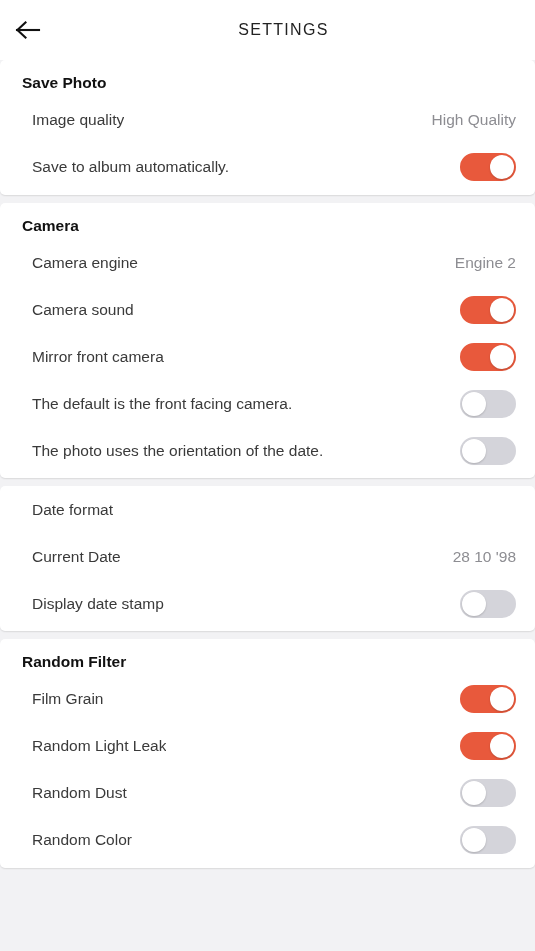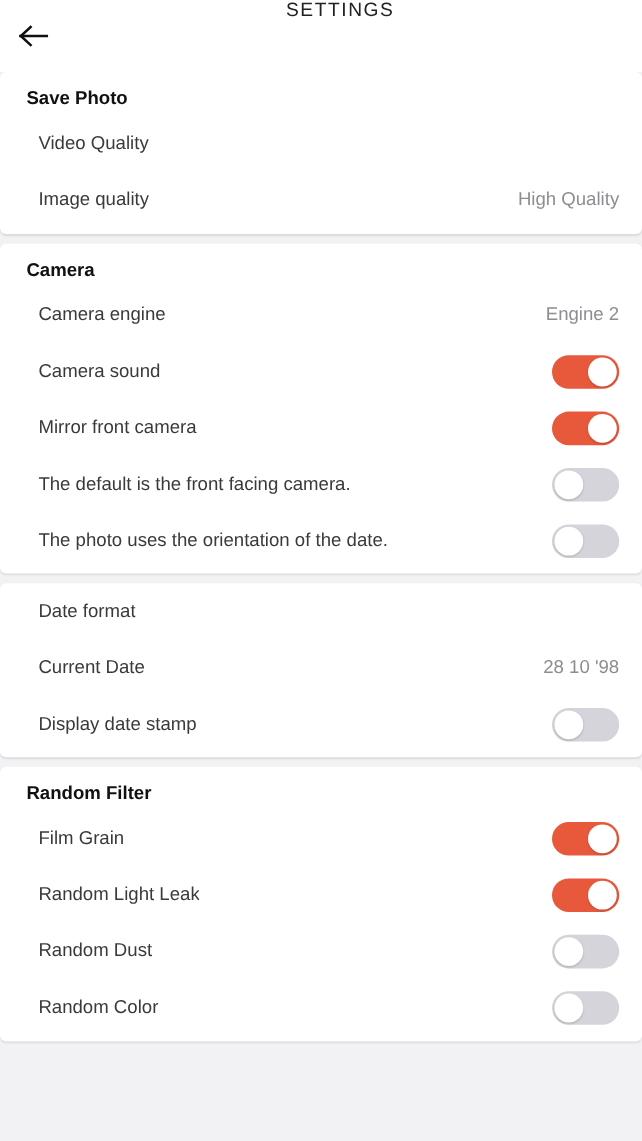--- a/index.html
+++ b/index.html
@@ -24,21 +24,21 @@
     flex-direction: column;
   }
 
   
   .header {
     height: 60px;
     min-height: 60px;
     background: #ffffff;
     position: relative;
     display: flex;
-    align-items: flex-start;
+    align-items: center;
     padding-left: 32px;
   }
   .back-btn {
     position: absolute;
     left: 8px;
     top: 50%;
     transform: translateY(-50%);
     width: 40px;
     height: 40px;
     display: flex;
@@ -143,27 +143,29 @@
         </svg>
       </span>
     </div>
     <div class="header-title">SETTINGS</div>
   </div>
 
   <div class="sections" id="sections-root">
       <div class="card">
         <div class="section-title">Save Photo</div>
         <div class="row">
-          <div class="row-label">Video Quality</div>
-          <div class="row-value"></div>
-        </div>
-        <div class="row">
           <div class="row-label">Image quality</div>
           <div class="row-value">High Quality</div>
         </div>
+        <div class="row">
+          <div class="row-label">Save to album automatically.</div>
+          <div class="toggle on">
+            <div class="knob"></div>
+          </div>
+        </div>
       </div>
       <div class="card">
         <div class="section-title">Camera</div>
         <div class="row">
           <div class="row-label">Camera engine</div>
           <div class="row-value">Engine 2</div>
         </div>
         <div class="row">
           <div class="row-label">Camera sound</div>
           <div class="toggle on">

